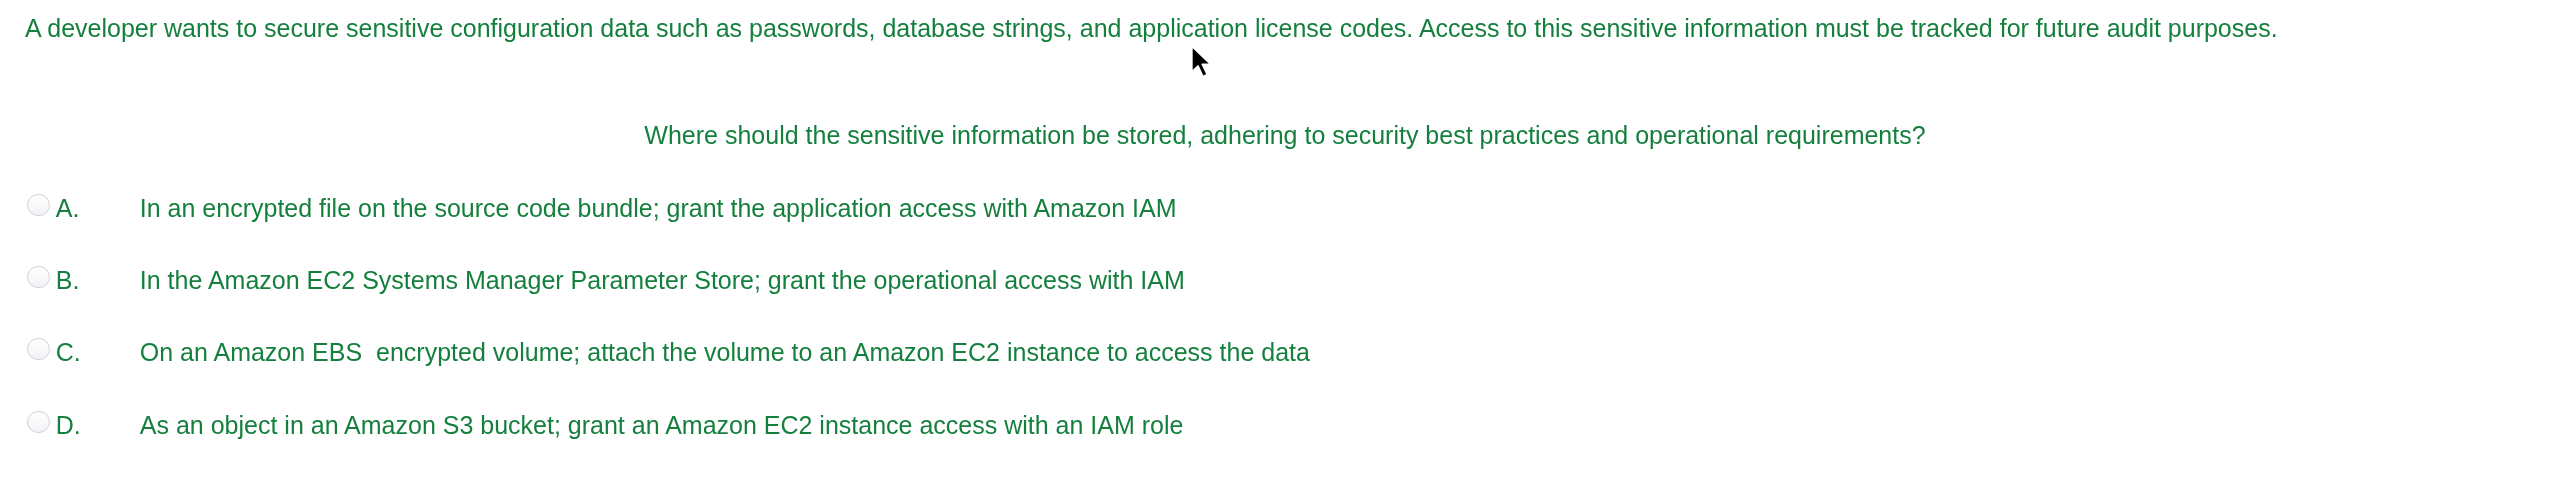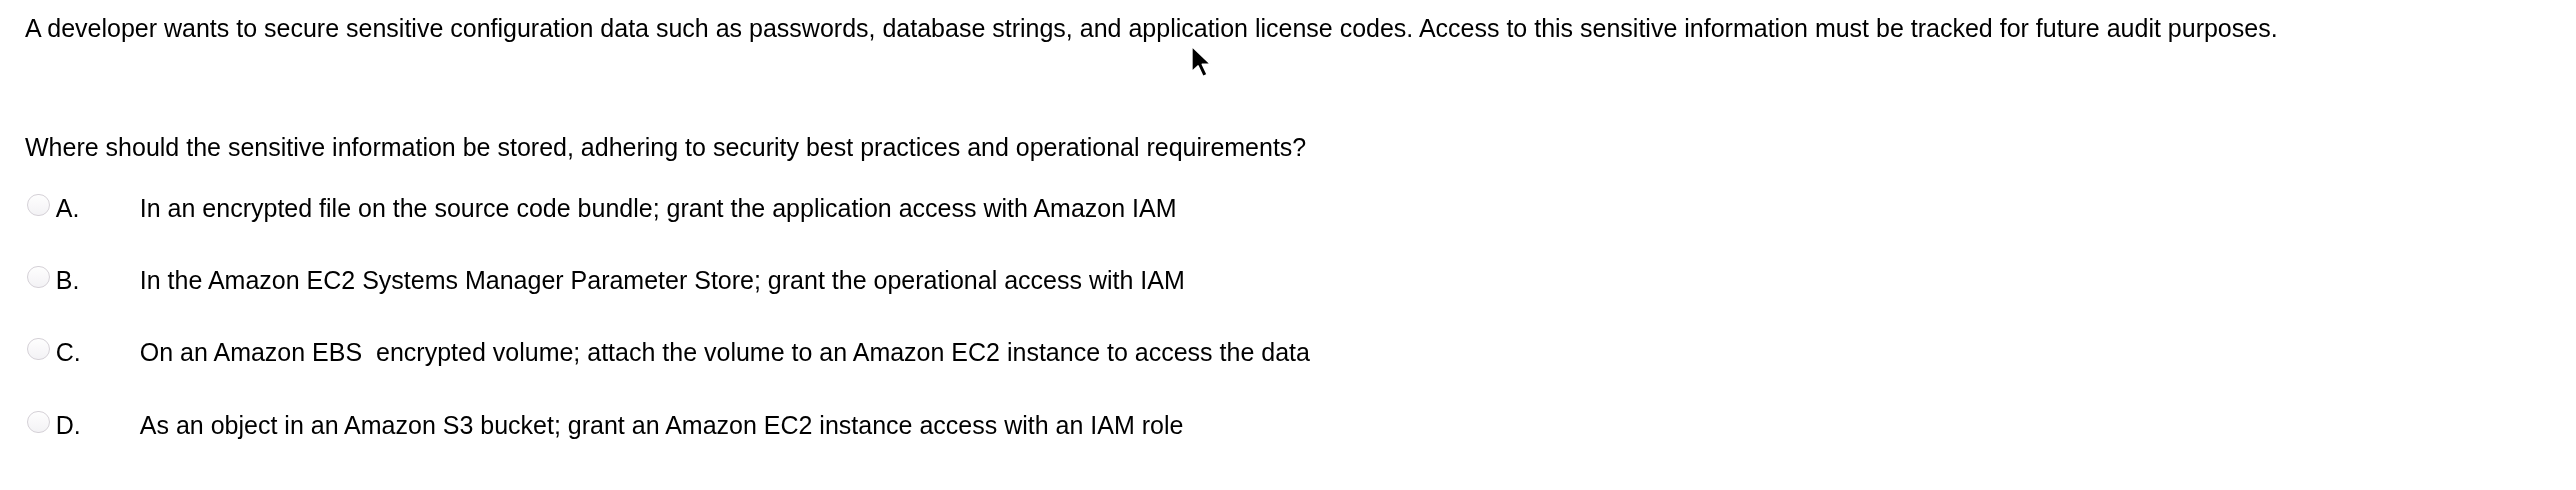--- a/index.html
+++ b/index.html
@@ -10,30 +10,30 @@
     overflow: hidden;
   }
   .page {
     position: relative;
     width: 2576px;
     height: 490px;
     background: #ffffff;
     font-family: "Liberation Sans", sans-serif;
     font-size: 25px;
     line-height: 38px;
-    color: #000000;
+    color: #15803d;
   }
   .question-para {
     position: absolute;
     left: 25px;
     width: 2520px;
     white-space: pre-wrap;
   }
   .q1 { top: 9px; }
-  .q2 { top: 128px; }
+  .q2 { top: 116px; text-align: center; }
   .opt {
     position: absolute;
     left: 27px;
     display: flex;
     align-items: flex-start;
     line-height: 38px;
   }
   .opt-a { top: 189px; }
   .opt-b { top: 261px; }
   .opt-c { top: 333px; }

